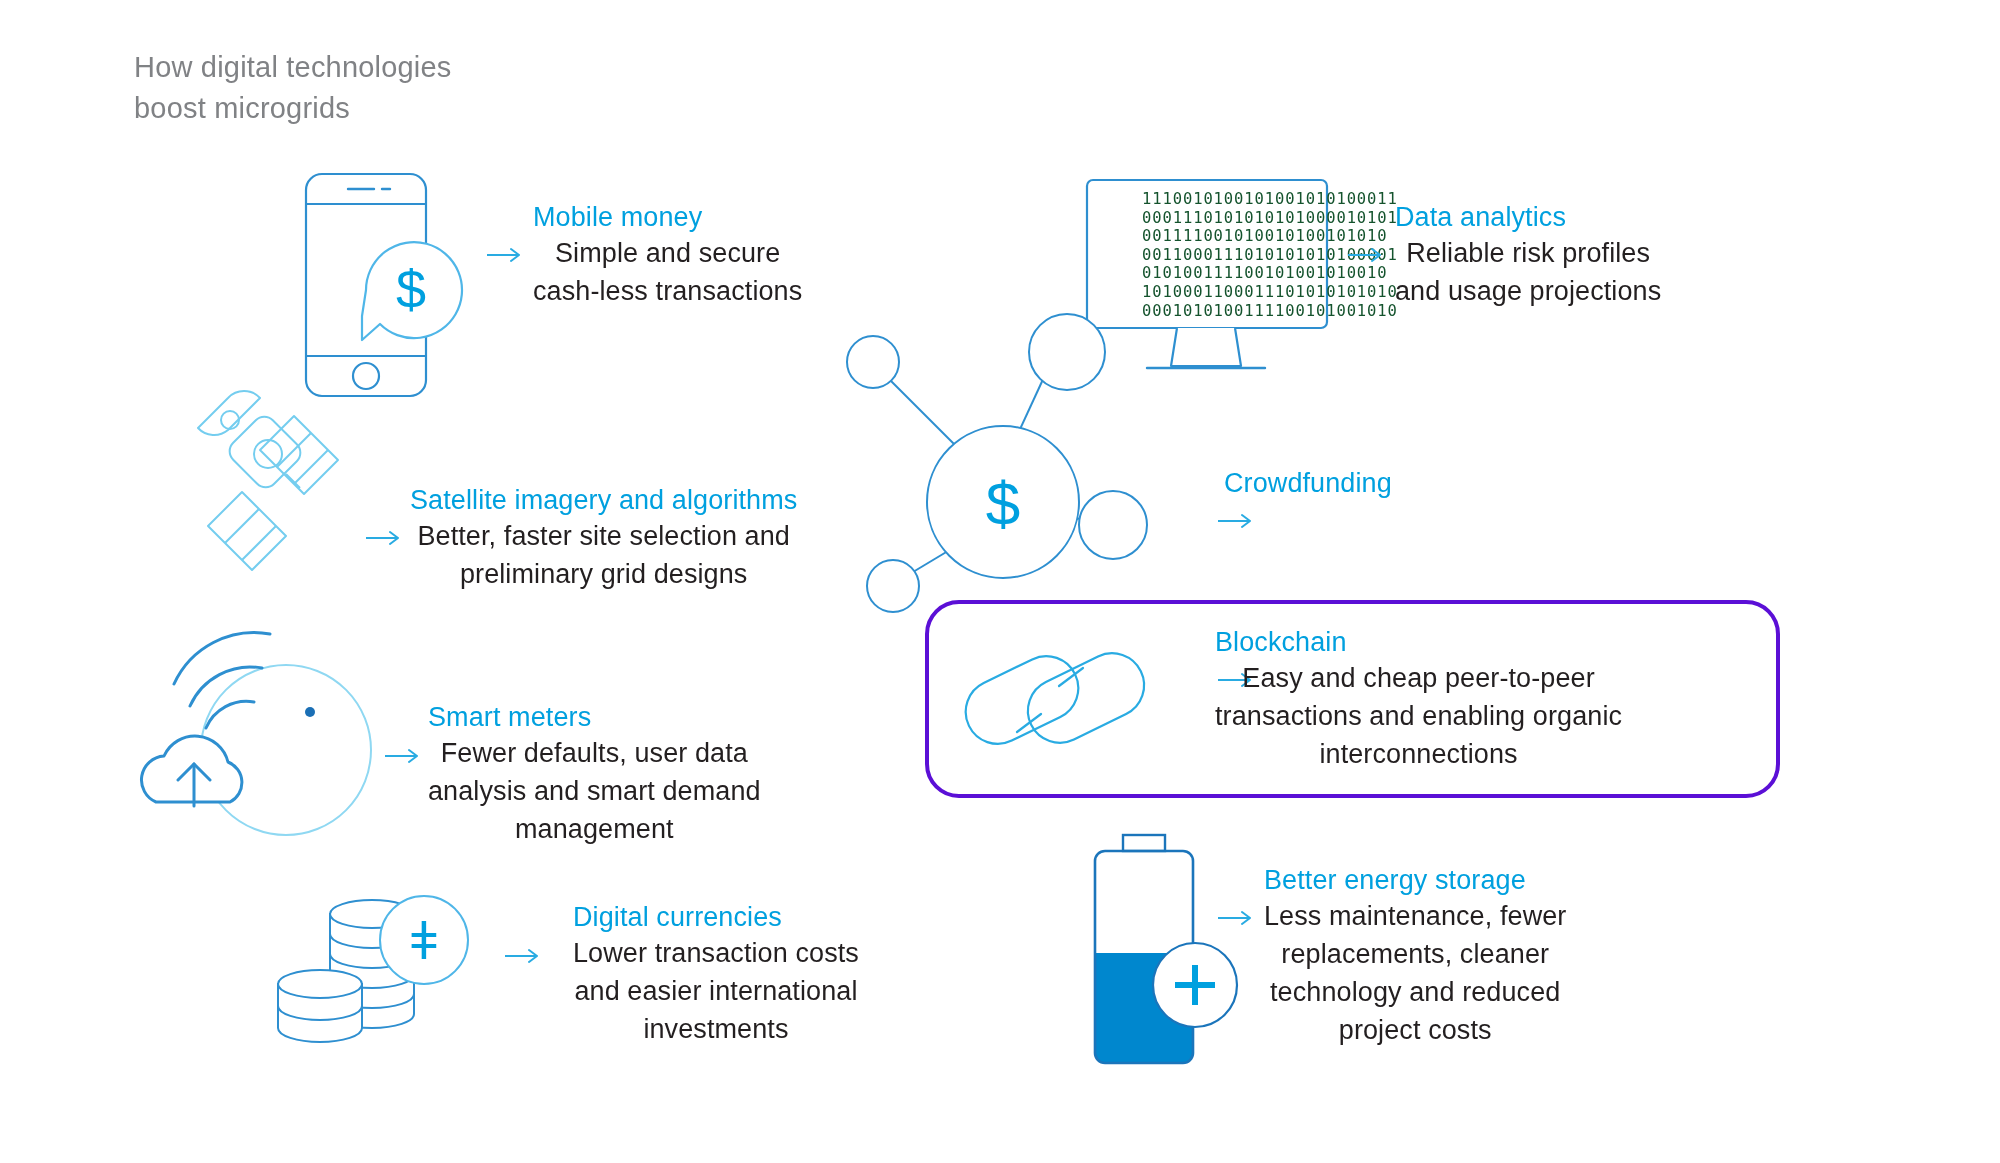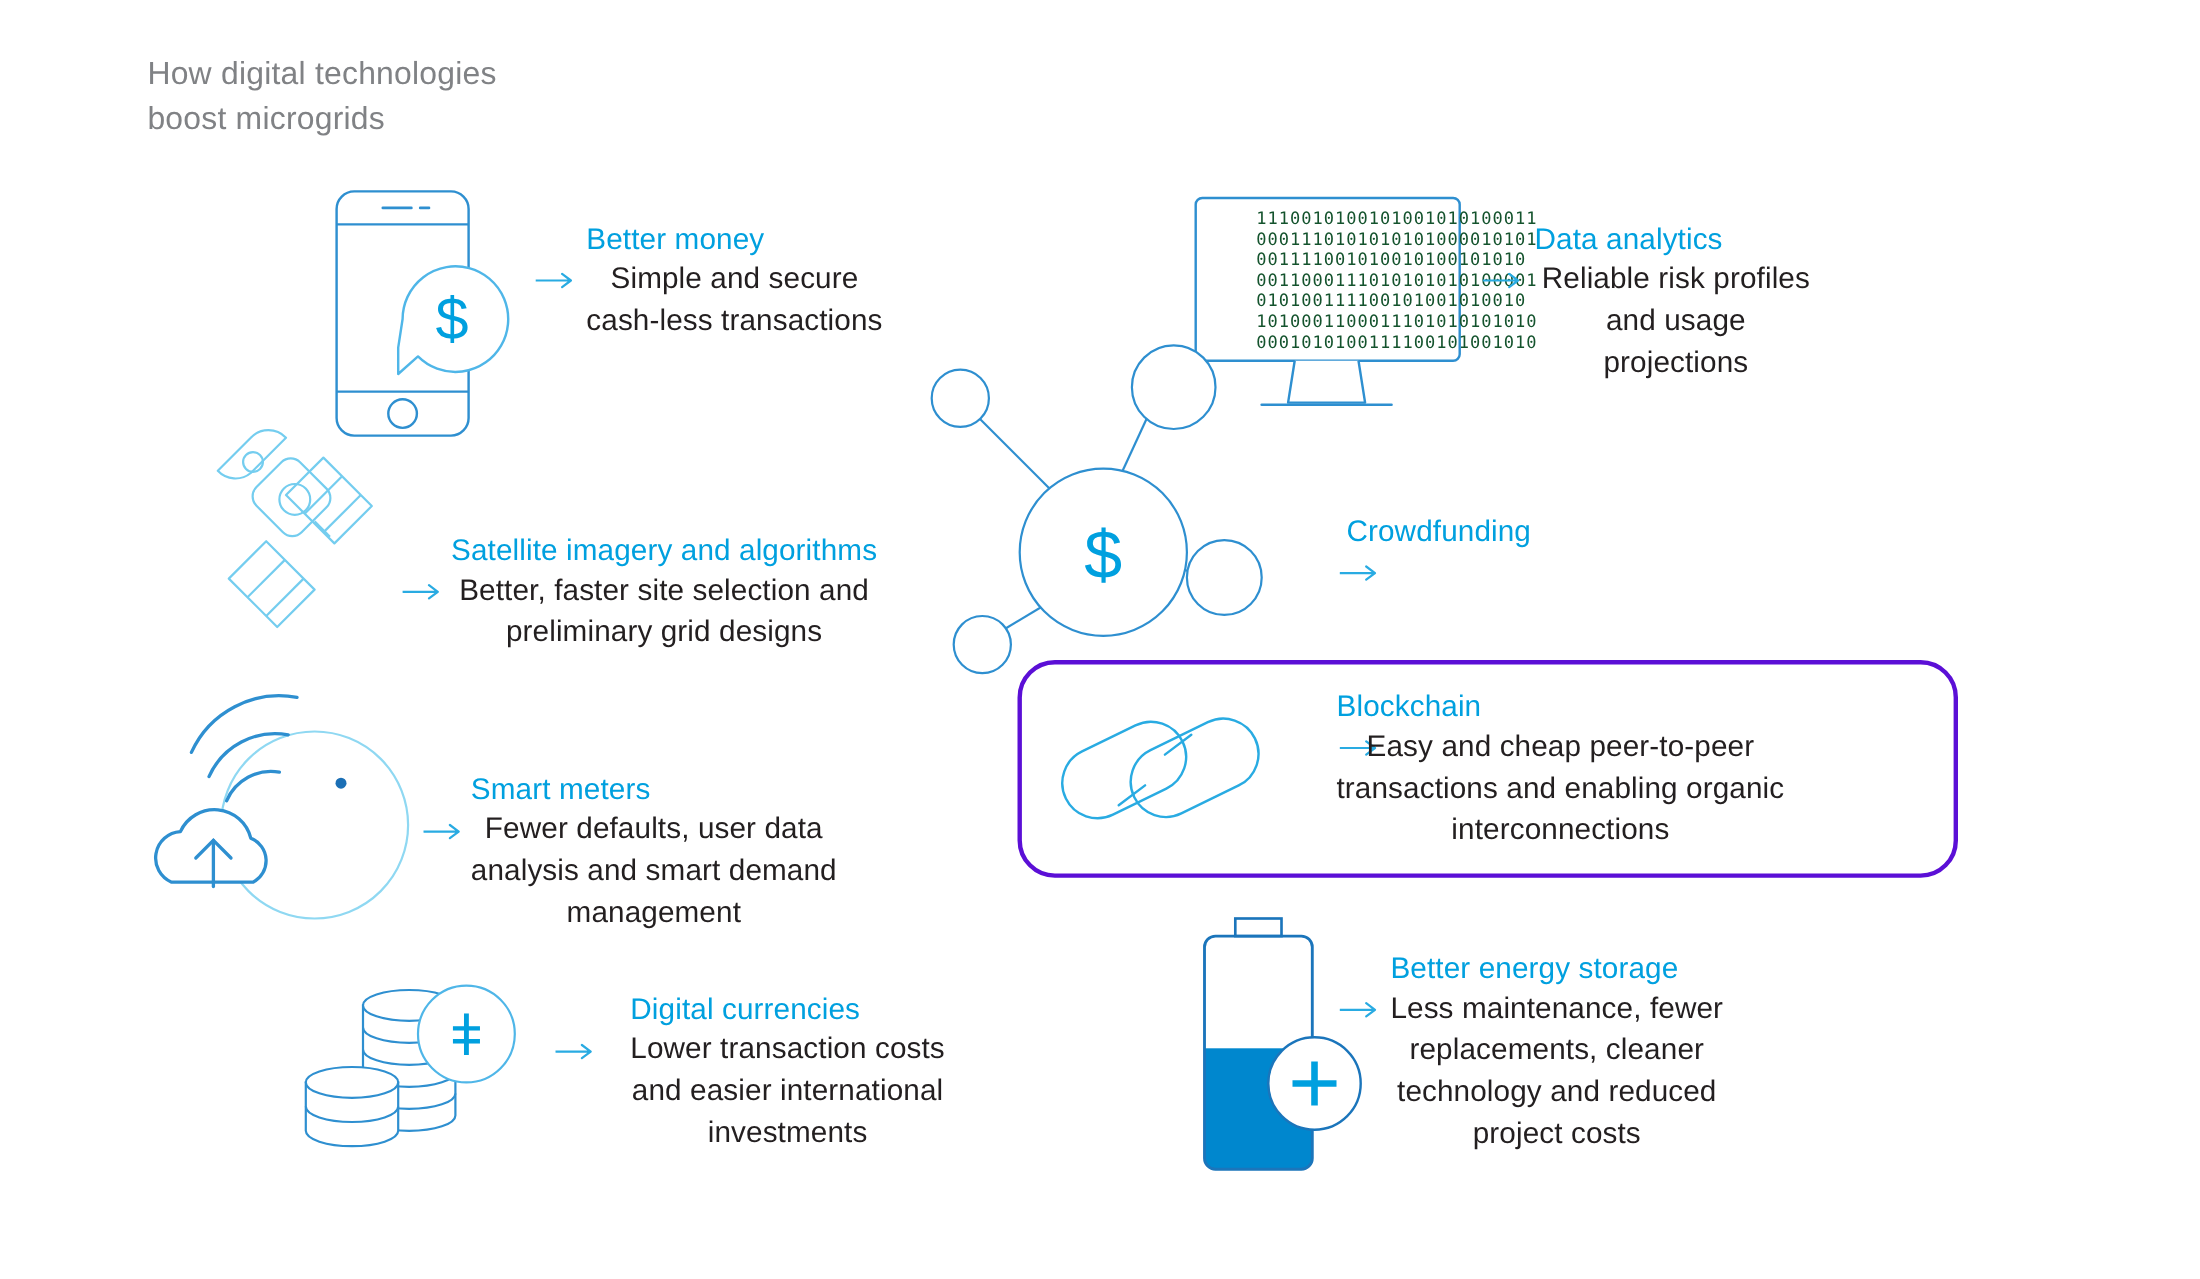--- a/index.html
+++ b/index.html
@@ -3,21 +3,21 @@
 <meta charset="utf-8">
 <style>
   html,body{margin:0;padding:0;}
   body{
     width:2000px;height:1163px;
     background:#ffffff;
     font-family:"Liberation Sans","DejaVu Sans",sans-serif;
     overflow:hidden;
     position:relative;
   }
-  #stage{position:relative;width:1652px;height:1163px;}
+  #stage{position:relative;width:1652px;height:1163px;padding-left:47px;}
 
   
   .title{
     position:absolute;left:134px;top:47px;
     font-size:29px;line-height:41px;color:#808285;
     letter-spacing:.2px;white-space:pre-line;font-weight:400;
   }
 
   
   .item{position:absolute;}
@@ -192,21 +192,21 @@
   </div>
 
   <div class="highlight" style="left:925px;top:600px;width:855px;height:198px;"></div>
 
   <div class="arrow" style="left:487px;top:247px;">
     <svg width="40" height="16" viewBox="0 0 40 16">
         <path d="M0 8 H32 M24 2 L32 8 L24 14" fill="none" stroke="#29ABE2" stroke-width="2" stroke-linecap="round" stroke-linejoin="round"></path>
       </svg>
   </div>
   <div class="item" style="left:533px;top:200px;">
-    <div class="head">Better money</div>
+    <div class="head">Mobile money</div>
     <div class="body">Simple and secure
 cash-less transactions</div>
   </div>
 
   <div class="arrow" style="left:366px;top:530px;">
     <svg width="40" height="16" viewBox="0 0 40 16">
         <path d="M0 8 H32 M24 2 L32 8 L24 14" fill="none" stroke="#29ABE2" stroke-width="2" stroke-linecap="round" stroke-linejoin="round"></path>
       </svg>
   </div>
   <div class="item" style="left:410px;top:483px;">

